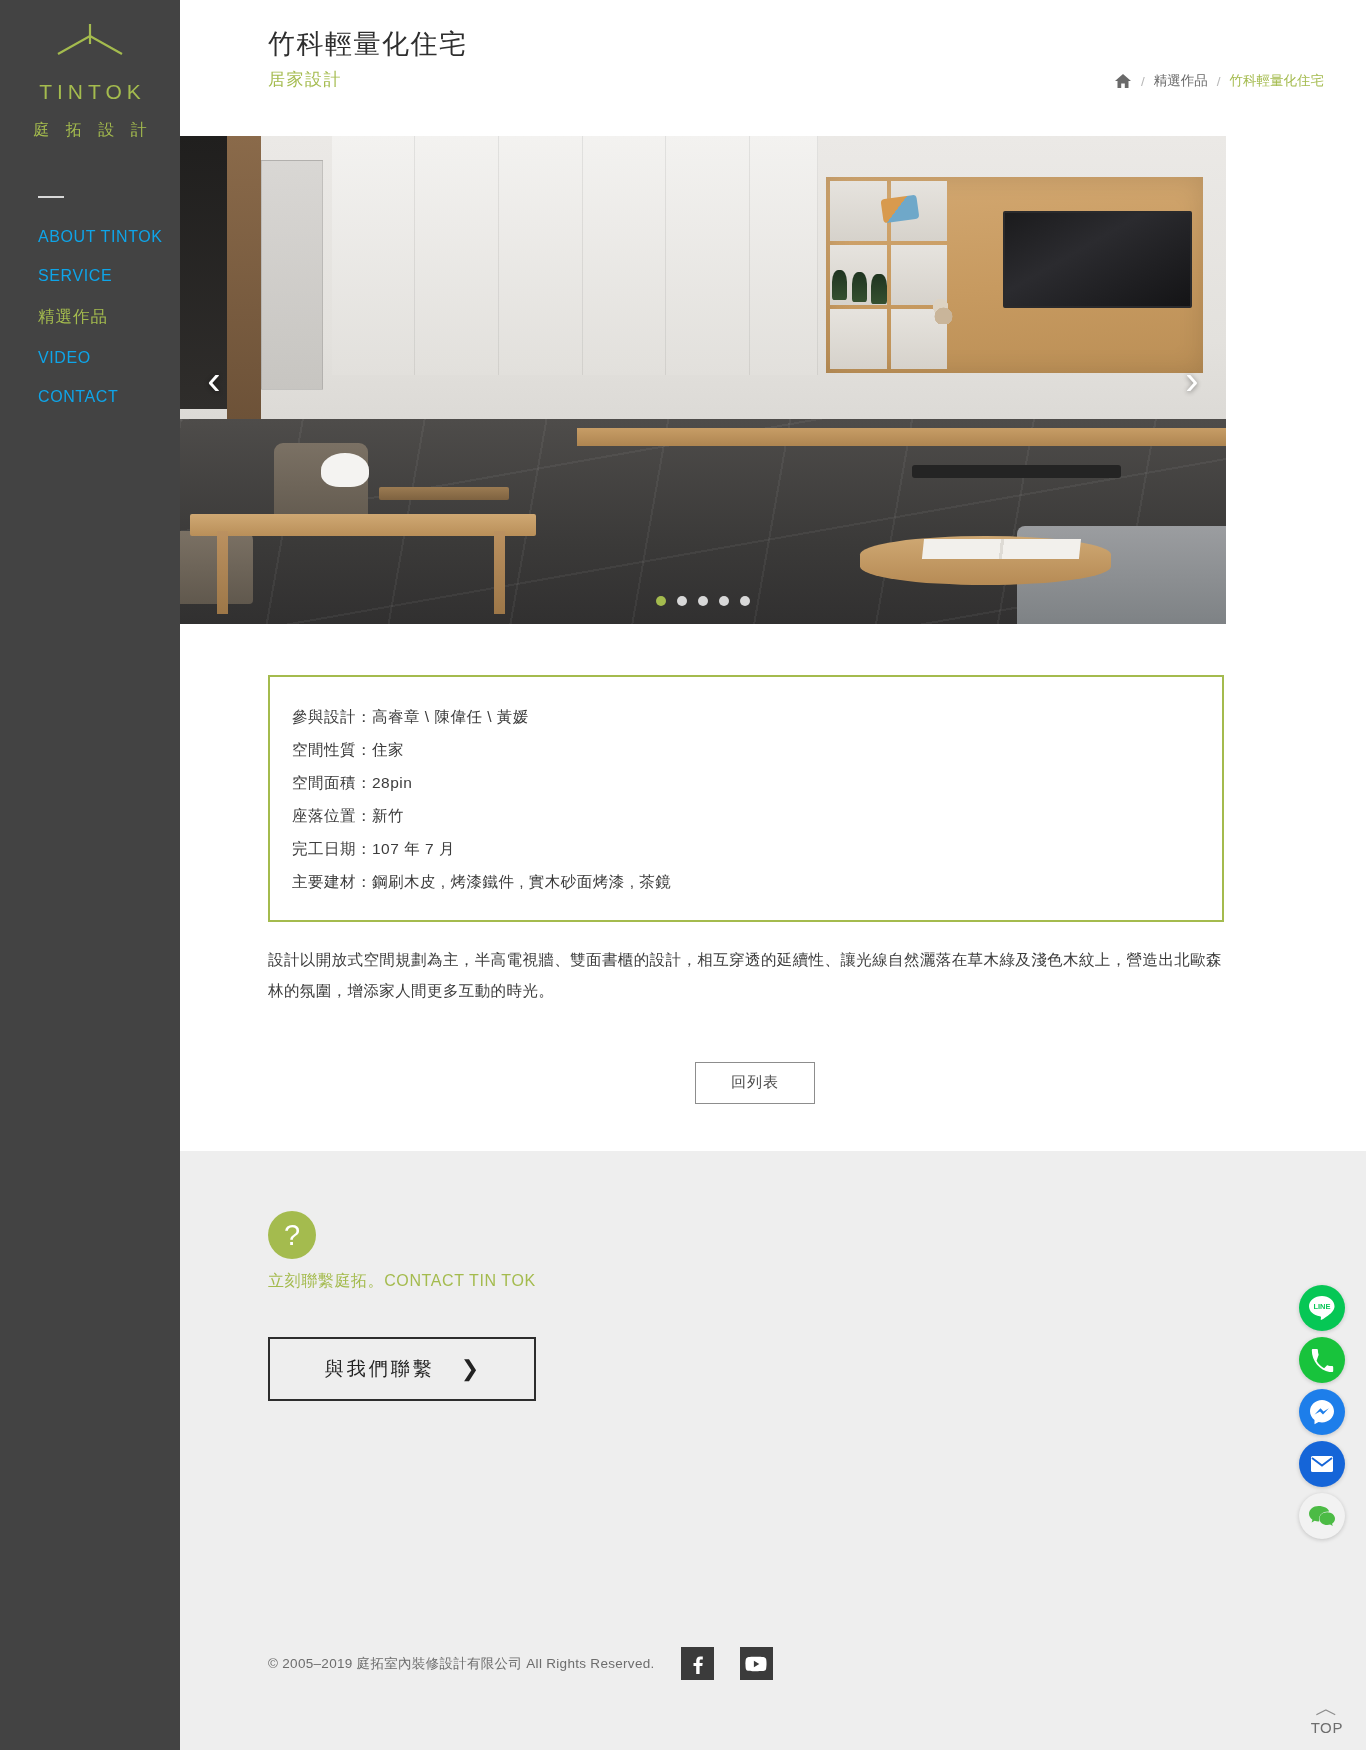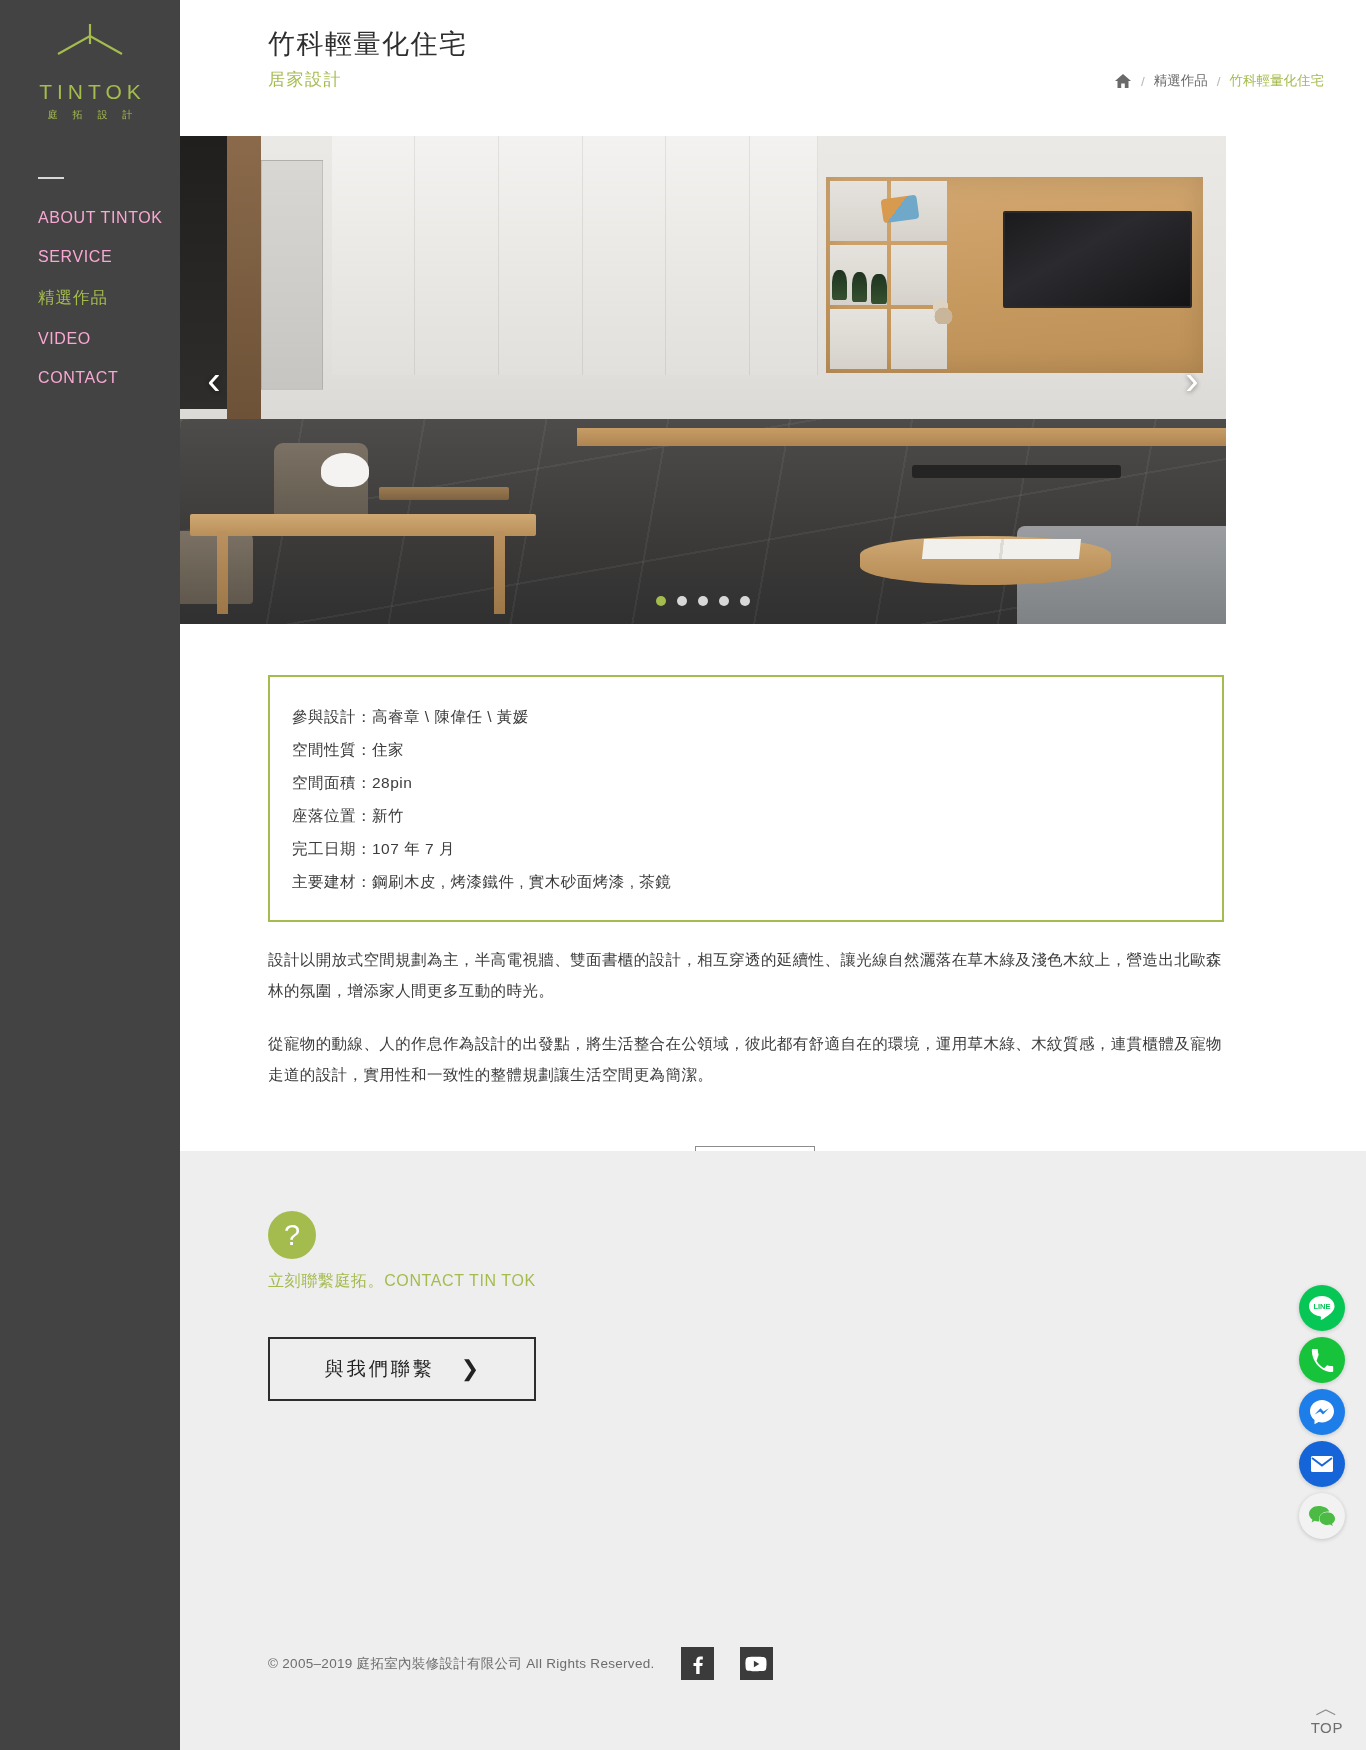--- a/index.html
+++ b/index.html
@@ -20,30 +20,30 @@
   .logo-wrap {
     margin-top:22px;
     display:flex; flex-direction:column; align-items:center;
   }
   .logo-mark { width:72px; height:40px; }
   .logo-text {
     color:#a4bb4e; font-size:21px; letter-spacing:5px;
     margin-top:18px; margin-left:5px; font-weight:400;
   }
   .logo-sub {
-    color:#a4bb4e; font-size:10px; letter-spacing:6px;
-    margin-top:4px; margin-left:6px;
+    color:#a4bb4e; font-size:16px; letter-spacing:6px;
+    margin-top:16px; margin-left:6px;
   }
   .nav-divider {
     width:26px; height:2px; background:#d8d8d8;
     margin:55px 0 30px 38px;
   }
   .nav { margin-left:38px; }
   .nav-item {
-    display:block; color:#f9a8d4; font-size:16px;
+    display:block; color:#0ea5e9; font-size:16px;
     letter-spacing:0.6px; margin-bottom:21px;
     text-decoration:none; cursor:pointer;
   }
   .nav-item.cn { font-size:16.5px; letter-spacing:1px; }
   .nav-item.active { color:#a4bb4e; }
 
   
   .main {
     position:absolute; left:180px; top:0;
     width:1186px; height:1371px;
@@ -428,21 +428,20 @@
     <div class="info-box">
       <div class="info-line">參與設計：高睿章 \ 陳偉任 \ 黃媛</div>
       <div class="info-line">空間性質：住家</div>
       <div class="info-line">空間面積：28pin</div>
       <div class="info-line">座落位置：新竹</div>
       <div class="info-line">完工日期：107 年 7 月</div>
       <div class="info-line">主要建材：鋼刷木皮 , 烤漆鐵件 , 實木砂面烤漆 , 茶鏡</div>
     </div>
 
     <p class="paragraph">設計以開放式空間規劃為主，半高電視牆、雙面書櫃的設計，相互穿透的延續性、讓光線自然灑落在草木綠及淺色木紋上，營造出北歐森林的氛圍，增添家人間更多互動的時光。</p>
-    <p class="paragraph">從寵物的動線、人的作息作為設計的出發點，將生活整合在公領域，彼此都有舒適自在的環境，運用草木綠、木紋質感，連貫櫃體及寵物走道的設計，實用性和一致性的整體規劃讓生活空間更為簡潔。</p>
 
     <div class="back-wrap">
       <button class="back-btn">回列表</button>
     </div>
   </div>
 
   <section class="cta">
     <div class="q-circle">?</div>
     <div class="cta-sub">立刻聯繫庭拓。CONTACT TIN TOK</div>
 

